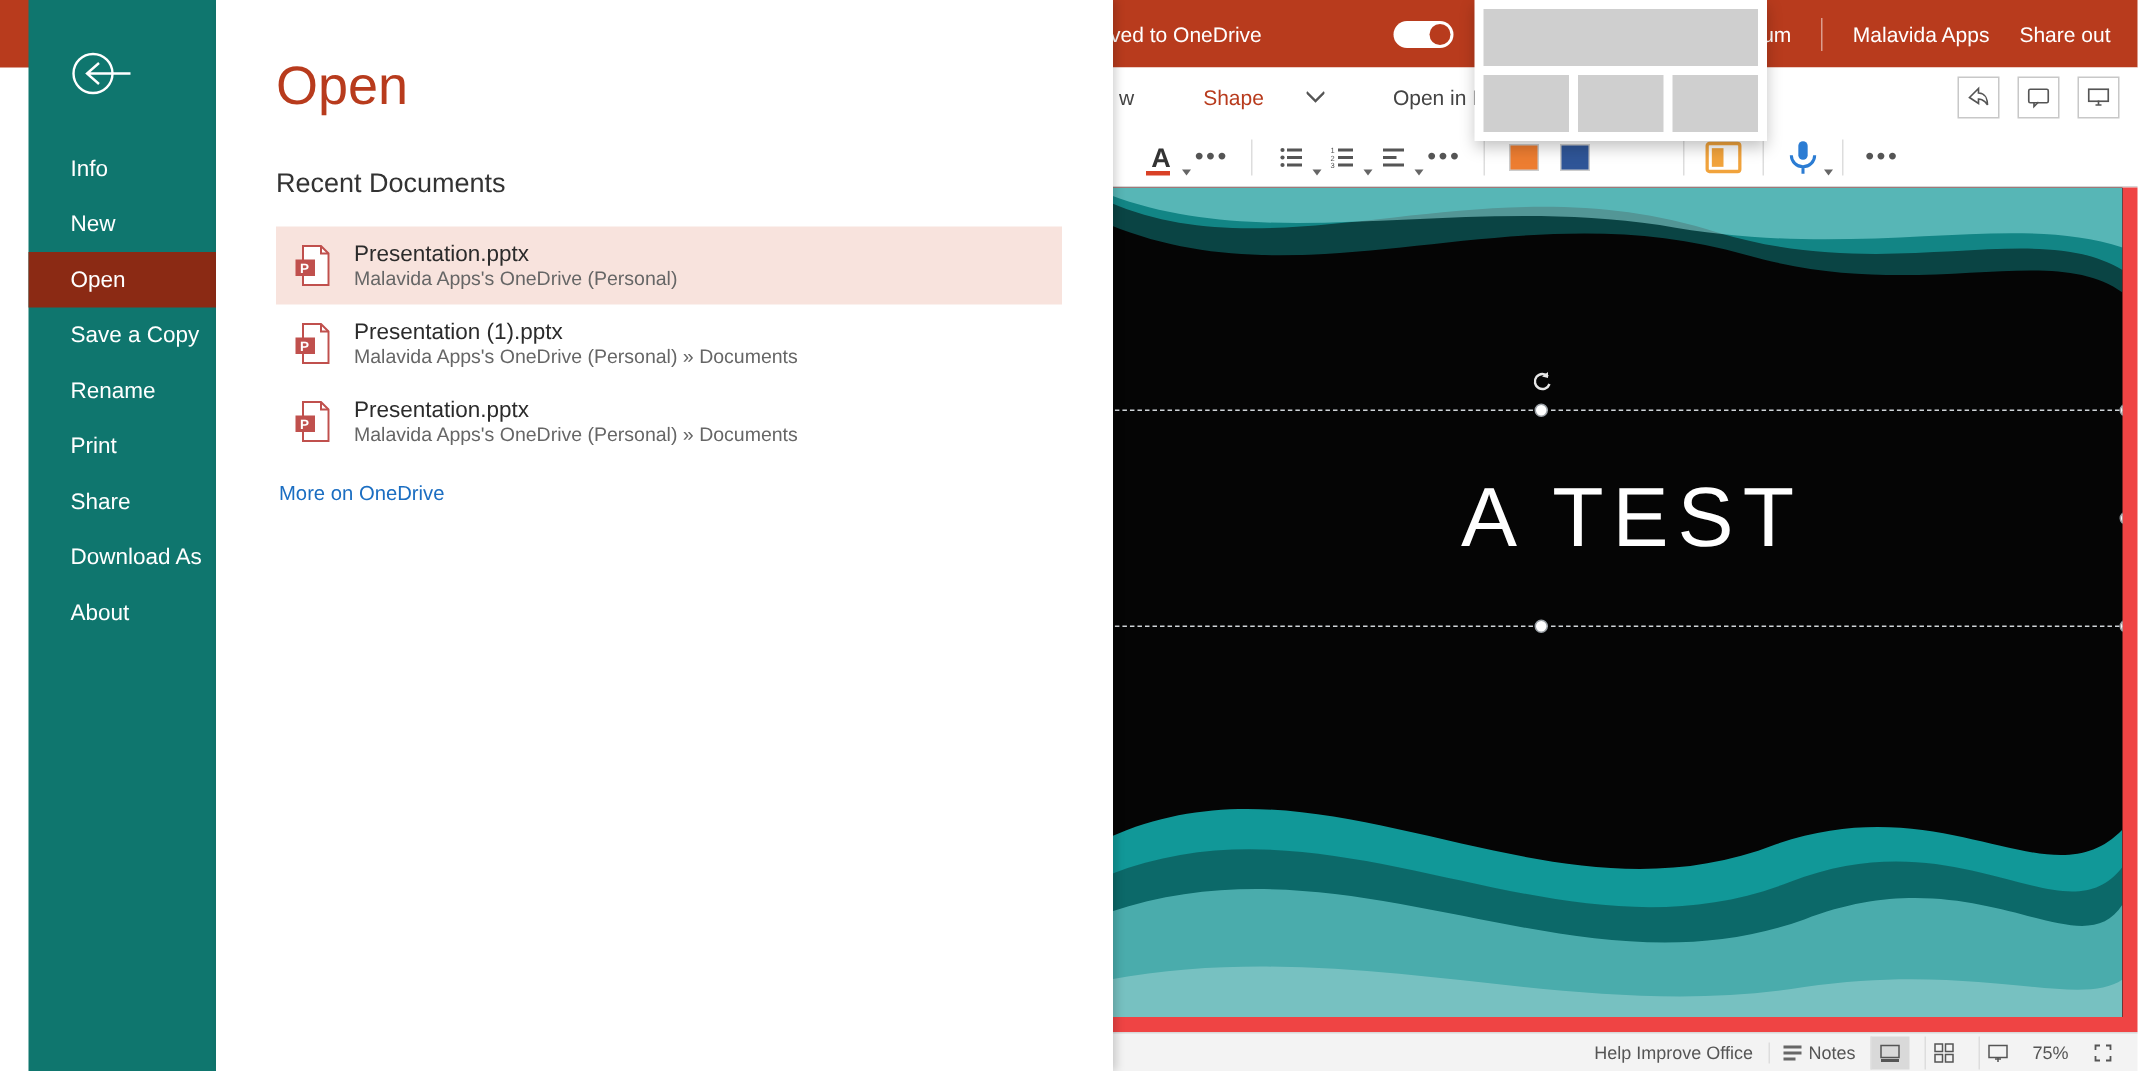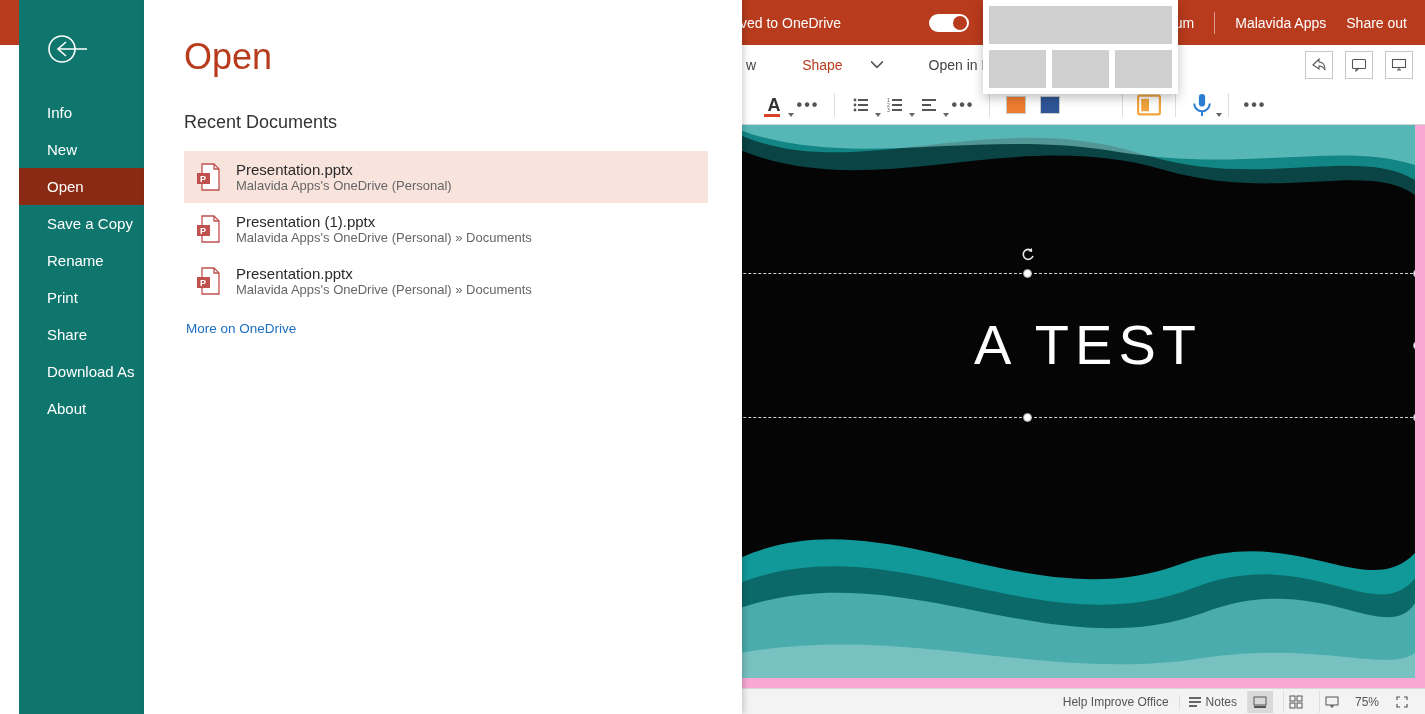--- a/index.html
+++ b/index.html
@@ -55,21 +55,21 @@
     position: absolute; left: 983px; top: 0; width: 195px; height: 94px;
     background: #fff; box-shadow: 0 4px 10px rgba(0,0,0,0.25); z-index: 10;
     display: grid; grid-template-columns: 1fr 1fr 1fr; grid-template-rows: 38px 1fr; gap: 6px; padding: 6px;
   }
   .thumb-popup .big { grid-column: 1 / 4; background: #cfcfcf; }
   .thumb-popup .sm { background: #cfcfcf; }
 
   
   .canvas-wrap {
     position: absolute; left: 740px; top: 125px; right: 0; bottom: 26px;
-    background: #f9a8d4; z-index: 1; overflow: hidden;
+    background: #ef4444; z-index: 1; overflow: hidden;
   }
   .slide {
     position: absolute; left: 0; top: 0; right: 10px; bottom: 10px;
     background: #050505; overflow: hidden;
   }
   .wave-top { position: absolute; left: 0; top: 0; right: 0; height: 90px; overflow: hidden; }
   .wave-bot { position: absolute; left: 0; bottom: 0; right: 0; height: 165px; overflow: hidden; }
   .sel-box {
     position: absolute; left: -102px; top: 148px; width: 780px; height: 145px;
     border: 1px dashed #cfd4d8;

